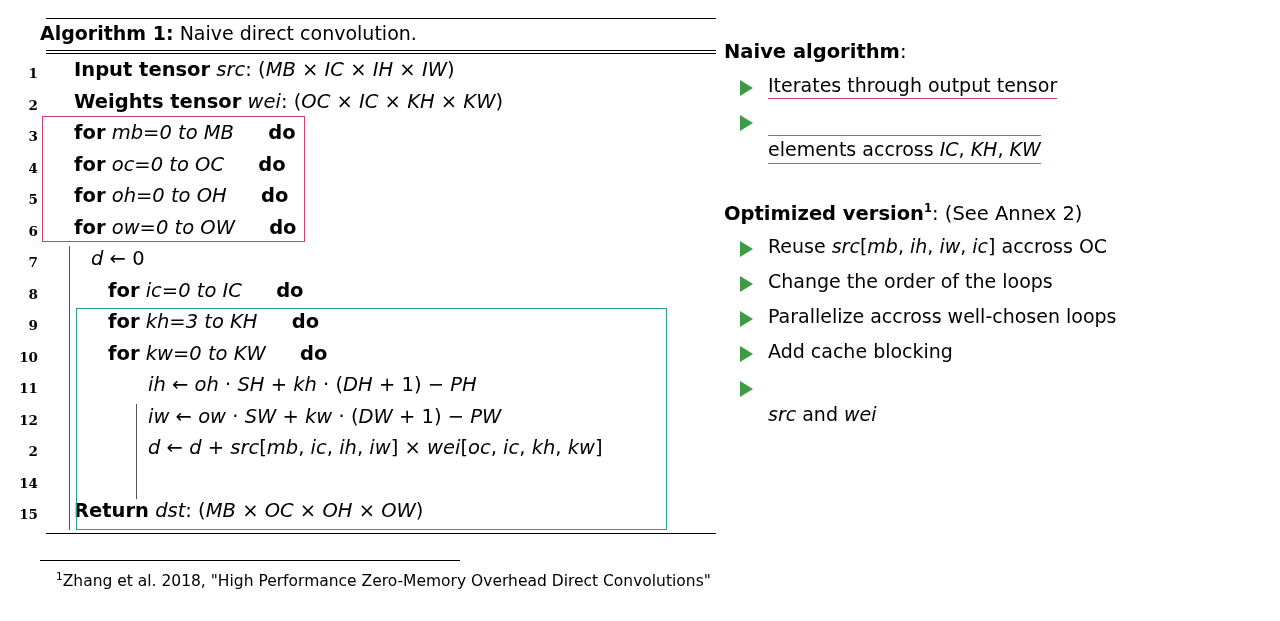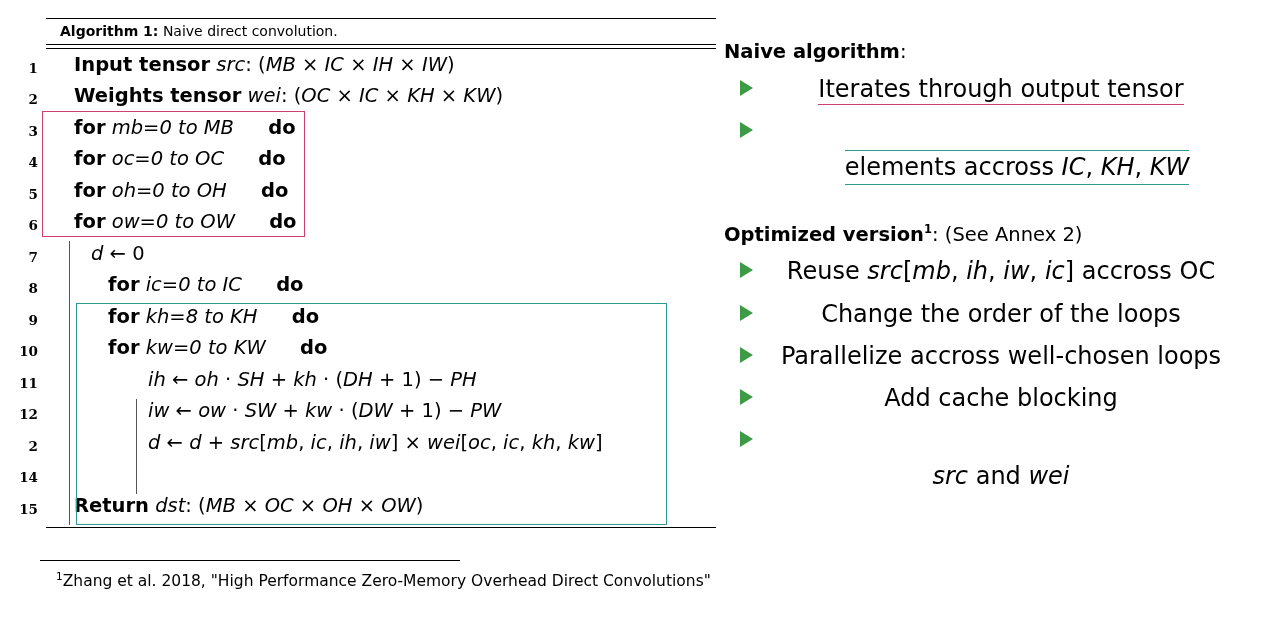--- a/index.html
+++ b/index.html
@@ -22,22 +22,22 @@
   }
   .rule {
     height: 0;
     border-top: 1.6px solid #000;
     margin-left: 30px;
   }
   .rule.thin { border-top-width: 1.3px; }
   .rule.gap { margin-top: 2.5px; }
 
   .algo-title {
-    margin-left: 44px;
-    font-size: 14px;
+    margin-left: 24px;
+    font-size: 19px;
     padding: 4px 0 5px 0;
     line-height: 1.15;
     white-space: nowrap;
   }
   .algo-title .b { font-weight: bold; }
 
   .lines {
     position: relative;
     padding-top: 2px;
   }
@@ -119,45 +119,43 @@
     font-size: 19.5px;
     margin-bottom: 9px;
     white-space: nowrap;
   }
   .sec-head .b { font-weight: bold; }
   .sec-head sup { font-size: 11.5px; vertical-align: super; font-weight: bold;}
   .bullets { margin: 0; padding: 0; list-style: none; }
   .bullet {
     position: relative;
     padding-left: 44px;
-    font-size: 24px;
+    font-size: 19px;
     line-height: 1.47;
     margin-bottom: 7px;
-    text-align: center;
   }
   .tri {
     position: absolute;
     left: 16px; top: 8px;
     width: 0; height: 0;
     border-left: 13px solid #3d9a45;
     border-top: 8px solid transparent;
     border-bottom: 8px solid transparent;
   }
   .ul-pink {
     border-bottom: 1.5px solid #d13f6e;
     display: inline-block;
     line-height: 1.25;
   }
   .ul-teal {
     border-bottom: 1.5px solid #2f9a94;
     border-top: 1.5px solid #2f9a94;
     display: inline-block;
     line-height: 1.3;
     padding: 1px 0;
-    margin-left: 32px;
   }
   .ul-teal-b {
     border-bottom: 1.5px solid #2f9a94;
     display: inline-block;
     line-height: 1.3;
   }
   .spacer { height: 30px; }
 </style>
 </head>
 <body>
@@ -211,21 +209,21 @@
       <span class="code i1" style="left:75px;"><i>d</i> <span class="op">←</span> 0</span>
     </div>
 
     <div class="ln">
       <span class="num">8</span>
       <span class="code i1"><span class="bf">for</span> <i>ic=0 to IC</i> <span class="bf">do</span></span>
     </div>
 
     <div class="ln">
       <span class="num">9</span>
-      <span class="code i1"><span class="bf">for</span> <i>kh=8 to KH</i> <span class="bf">do</span></span>
+      <span class="code i1"><span class="bf">for</span> <i>kh=3 to KH</i> <span class="bf">do</span></span>
     </div>
 
     <div class="ln">
       <span class="num">10</span>
       <span class="code i1"><span class="bf">for</span> <i>kw=0 to KW</i> <span class="bf">do</span></span>
     </div>
 
     <div class="ln">
       <span class="num">11</span>
       <span class="code i3"><i>ih</i> <span class="op">←</span> <i>oh</i> <span class="op">·</span> <i>SH</i> <span class="op">+</span> <i>kh</i> <span class="op">·</span> (<i>DH</i> <span class="op">+</span> 1) <span class="op">−</span> <i>PH</i></span>

